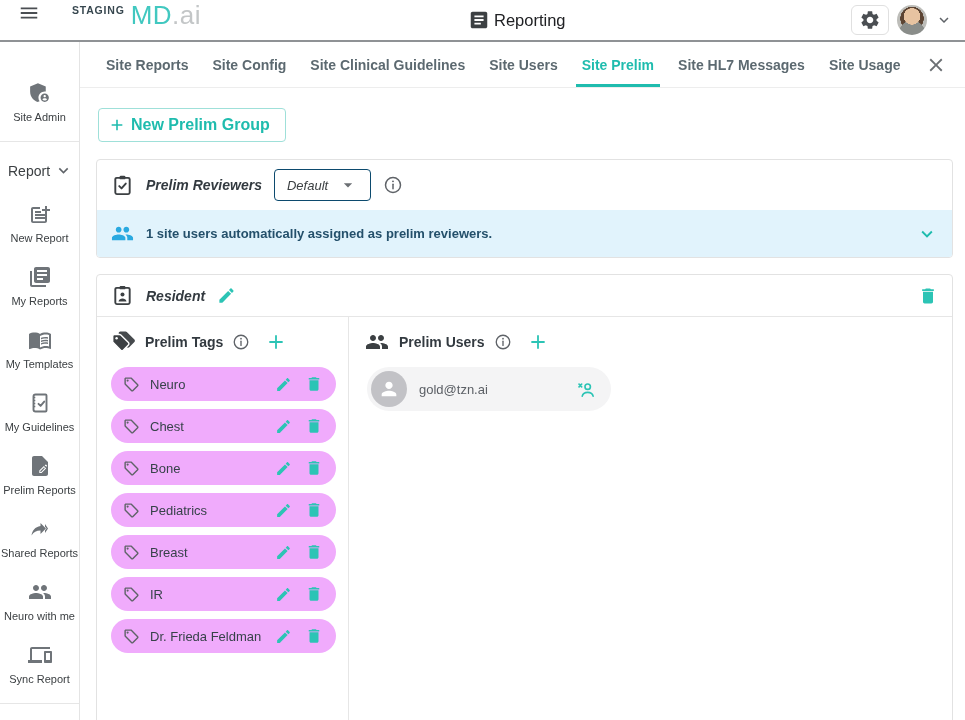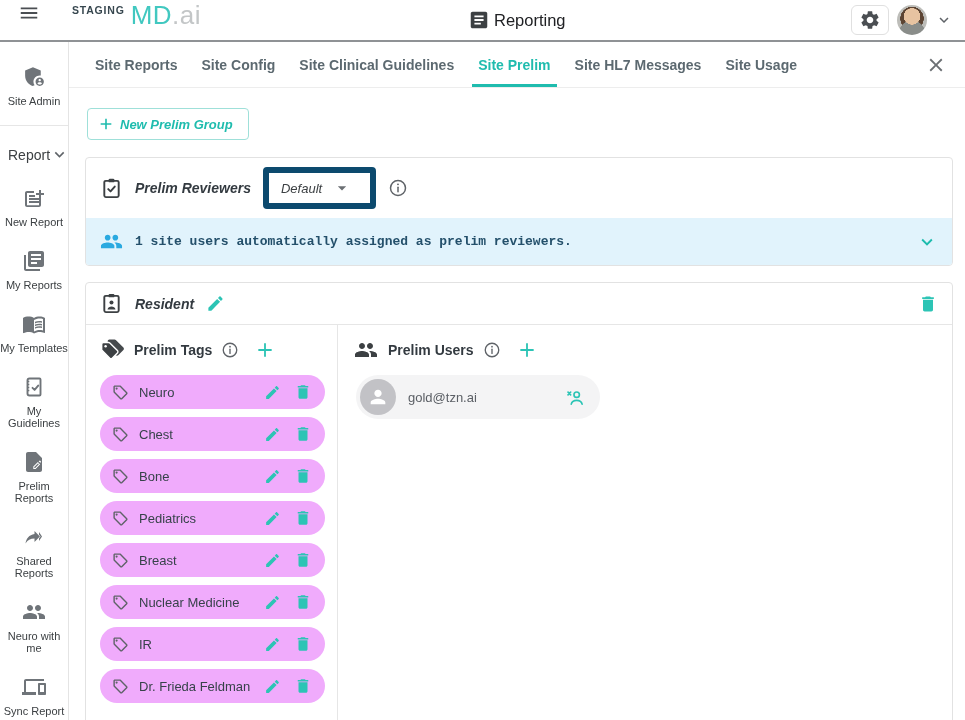--- a/index.html
+++ b/index.html
@@ -22,22 +22,22 @@
   .gear-btn { width:38px; height:30px; border:1px solid #e0e0e0; border-radius:6px;
     display:flex; align-items:center; justify-content:center; background:#fff; cursor:pointer; }
   .avatar { width:30px; height:30px; border-radius:50%; cursor:pointer;
     background:
       radial-gradient(circle at 50% 38%, #e7c3a1 0 34%, rgba(0,0,0,0) 35%),
       radial-gradient(circle at 50% 95%, #8a8d8a 0 40%, rgba(0,0,0,0) 41%),
       radial-gradient(circle at 50% 45%, #5c4433 0 52%, #bdbdb9 53% 100%); }
 
   
   .main-row { display:flex; height:678px; }
-  .sidebar { width:69px; border-right:1px solid #e4e4e4; display:flex; flex-direction:column;
-    align-items:flex-end; padding-top:12px; flex:none; }
+  .sidebar { width:80px; border-right:1px solid #e4e4e4; display:flex; flex-direction:column;
+    align-items:flex-end; padding-top:28px; flex:none; }
   .side-item { width:100%; display:flex; flex-direction:column; align-items:center;
     padding:10px 0 11px; cursor:pointer; }
   .side-item .lbl { font-size:11px; color:#3c4043; margin-top:6px; text-align:center; }
   .side-divider { width:100%; border-top:1px solid #e6e6e6; margin:7px 0; }
   .side-section { width:100%; display:flex; align-items:center; justify-content:space-between;
     padding:12px 6px 12px 8px; cursor:pointer; }
   .side-section .lbl { font-size:14px; color:#3c4043; font-weight:500; }
 
   .content-col { flex:1; display:flex; flex-direction:column; min-width:0; }
 
@@ -46,30 +46,30 @@
   .tab { display:flex; align-items:center; padding:0 12px; font-size:14px; font-weight:600;
     color:#5c6970; white-space:nowrap; position:relative; cursor:pointer; }
   .tab.active { color:#1fbcae; }
   .tab.active::after { content:""; position:absolute; left:6px; right:6px; bottom:0; height:3px; background:#1fbcae; }
   .tab-close { margin-left:auto; align-self:center; width:30px; height:30px; display:flex;
     align-items:center; justify-content:center; cursor:pointer; }
 
   
   .content { flex:1; padding:20px 12px 0 16px; overflow:hidden; }
   .new-group-btn { display:inline-flex; align-items:center; gap:6px; border:1px solid #9fe0d9;
-    background:#fff; color:#1fbcae; font-family:inherit; font-weight:bold; font-size:13px;
-    padding:7px 15px 7px 10px; border-radius:4px; margin-left:2px; cursor:pointer;font-style:italic; }
+    background:#fff; color:#1fbcae; font-family:inherit; font-weight:bold; font-size:16px;
+    padding:7px 15px 7px 10px; border-radius:4px; margin-left:2px; cursor:pointer; }
 
   .card { border:1px solid #e2e2e2; border-radius:4px; margin-top:17px; overflow:hidden; background:#fff; }
   .card-head { display:flex; align-items:center; gap:12px; padding:9px 14px;font-style:italic; }
   .card-title { font-size:14px; font-weight:bold; color:#333a40; }
-  .dropdown { display:flex; align-items:center; gap:10px; border:6px solid #0c4a6e; border-radius:4px;
-    padding:5px 18px 5px 12px; font-size:13px; font-weight:500; color:#3c4043; background:#fff; cursor:pointer; }
+  .dropdown { display:flex; align-items:center; gap:10px; border:1px solid #0c4a6e; border-radius:4px;
+    padding:5px 12px 5px 12px; font-size:13px; font-weight:500; color:#3c4043; background:#fff; cursor:pointer; }
   .banner { display:flex; align-items:center; gap:12px; background:#e1f3fc; padding:12px 14px; cursor:pointer; }
-  .banner-text { flex:1; font-size:13px; font-weight:600; color:#24506b;font-family:Liberation Mono, monospace; }
+  .banner-text { flex:1; font-size:13px; font-weight:600; color:#24506b; }
 
   .group-card { height:520px; margin-top:16px; }
   .group-head { border-bottom:1px solid #e6e6e6; }
   .head-spacer { flex:1; }
   .group-body { display:flex; height:calc(100% - 43px); }
   .tags-col { width:252px; flex:none; border-right:1px solid #e6e6e6; padding:13px 12px 0 14px; }
   .users-col { flex:1; padding:13px 16px 0 18px; }
   .col-head { display:flex; align-items:center; margin-bottom:13px; height:24px; }
   .col-title { font-size:14px; font-weight:bold; color:#333a40; margin-left:10px; }
   .col-head .info { margin-left:9px; }
@@ -218,20 +218,21 @@
       <span class="lbl">Sync Report</span>
     </div>
     <div class="side-divider"></div>
   </div>
 
   <div class="content-col">
     <div class="tabbar">
       <div class="tab">Site Reports</div>
       <div class="tab">Site Config</div>
       <div class="tab">Site Clinical Guidelines</div>
+      <div class="tab">Site Users</div>
       <div class="tab active">Site Prelim</div>
       <div class="tab">Site HL7 Messages</div>
       <div class="tab">Site Usage</div>
       <div class="tab-close">
         <svg width="22" height="22" viewBox="0 0 24 24">
             <path fill="#6b6f73" d="M19 6.41 17.59 5 12 10.59 6.41 5 5 6.41 10.59 12 5 17.59 6.41 19 12 13.41 17.59 19 19 17.59 13.41 12z"></path>
           </svg>
       </div>
     </div>
 
@@ -432,39 +433,20 @@
                   </svg>
                 </span>
             </div>
             <div class="pill">
               <span>
                   <svg width="17" height="17" viewBox="0 0 24 24">
                     <path fill="#5f6368" d="M21.41 11.58l-9-9C12.05 2.22 11.55 2 11 2H4c-1.1 0-2 .9-2 2v7c0 .55.22 1.05.59 1.42l9 9c.36.36.86.58 1.41.58s1.05-.22 1.41-.59l7-7c.37-.36.59-.86.59-1.41s-.23-1.06-.59-1.42zM13 20.01 4 11V4h7v-.01l9 9-7 7.02z"></path>
                     <circle cx="6.5" cy="6.5" r="1.5" fill="#5f6368"></circle>
                   </svg>
                 </span>
-              <span class="lbl">Nuclear Medicine</span>
-              <span class="icon-btn edit">
-                  <svg width="17" height="17" viewBox="0 0 24 24">
-                    <path fill="#2cc4b5" d="M3 17.25V21h3.75L17.81 9.94l-3.75-3.75L3 17.25zM20.71 7.04c.39-.39.39-1.02 0-1.41l-2.34-2.34c-.39-.39-1.02-.39-1.41 0l-1.83 1.83 3.75 3.75 1.83-1.83z"></path>
-                  </svg>
-                </span>
-              <span class="icon-btn">
-                  <svg width="18" height="18" viewBox="0 0 24 24">
-                    <path fill="#2cc4b5" d="M6 19c0 1.1.9 2 2 2h8c1.1 0 2-.9 2-2V7H6v12zM19 4h-3.5l-1-1h-5l-1 1H5v2h14V4z"></path>
-                  </svg>
-                </span>
-            </div>
-            <div class="pill">
-              <span>
-                  <svg width="17" height="17" viewBox="0 0 24 24">
-                    <path fill="#5f6368" d="M21.41 11.58l-9-9C12.05 2.22 11.55 2 11 2H4c-1.1 0-2 .9-2 2v7c0 .55.22 1.05.59 1.42l9 9c.36.36.86.58 1.41.58s1.05-.22 1.41-.59l7-7c.37-.36.59-.86.59-1.41s-.23-1.06-.59-1.42zM13 20.01 4 11V4h7v-.01l9 9-7 7.02z"></path>
-                    <circle cx="6.5" cy="6.5" r="1.5" fill="#5f6368"></circle>
-                  </svg>
-                </span>
               <span class="lbl">IR</span>
               <span class="icon-btn edit">
                   <svg width="17" height="17" viewBox="0 0 24 24">
                     <path fill="#2cc4b5" d="M3 17.25V21h3.75L17.81 9.94l-3.75-3.75L3 17.25zM20.71 7.04c.39-.39.39-1.02 0-1.41l-2.34-2.34c-.39-.39-1.02-.39-1.41 0l-1.83 1.83 3.75 3.75 1.83-1.83z"></path>
                   </svg>
                 </span>
               <span class="icon-btn">
                   <svg width="18" height="18" viewBox="0 0 24 24">
                     <path fill="#2cc4b5" d="M6 19c0 1.1.9 2 2 2h8c1.1 0 2-.9 2-2V7H6v12zM19 4h-3.5l-1-1h-5l-1 1H5v2h14V4z"></path>
                   </svg>

